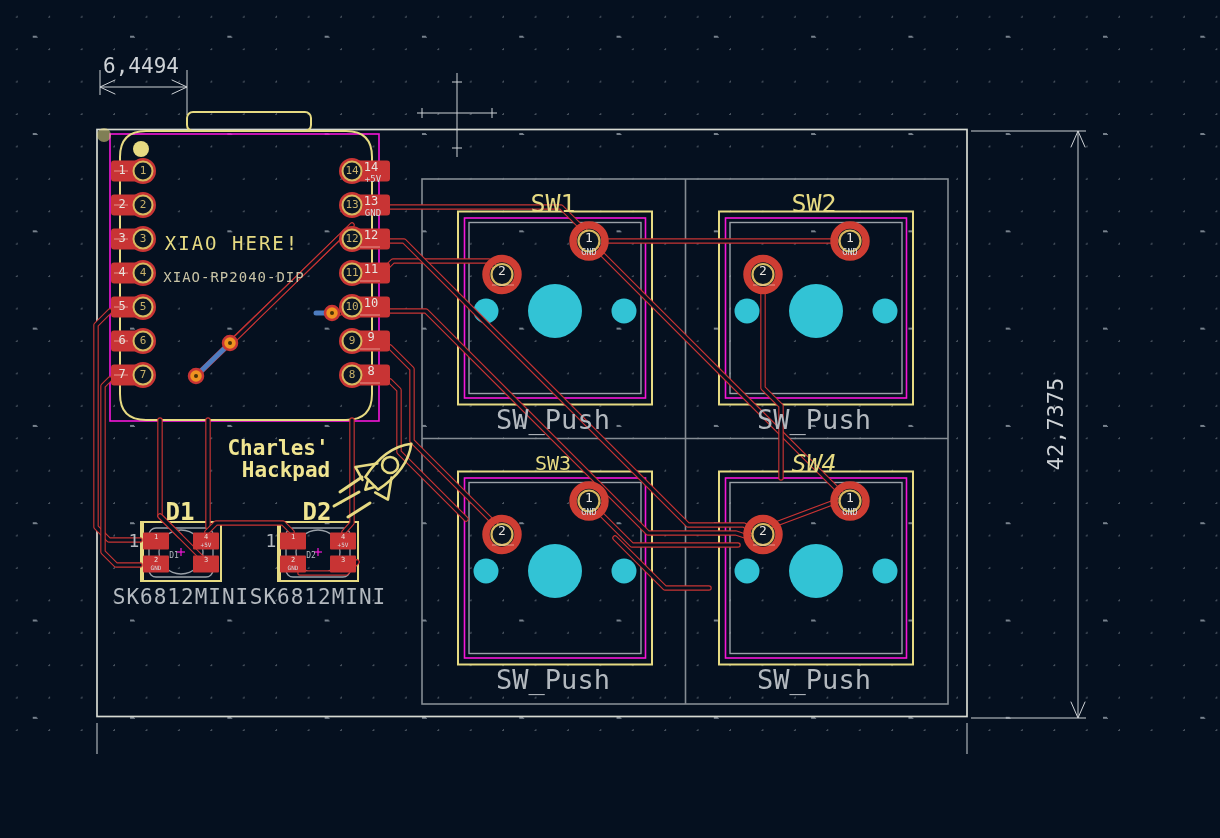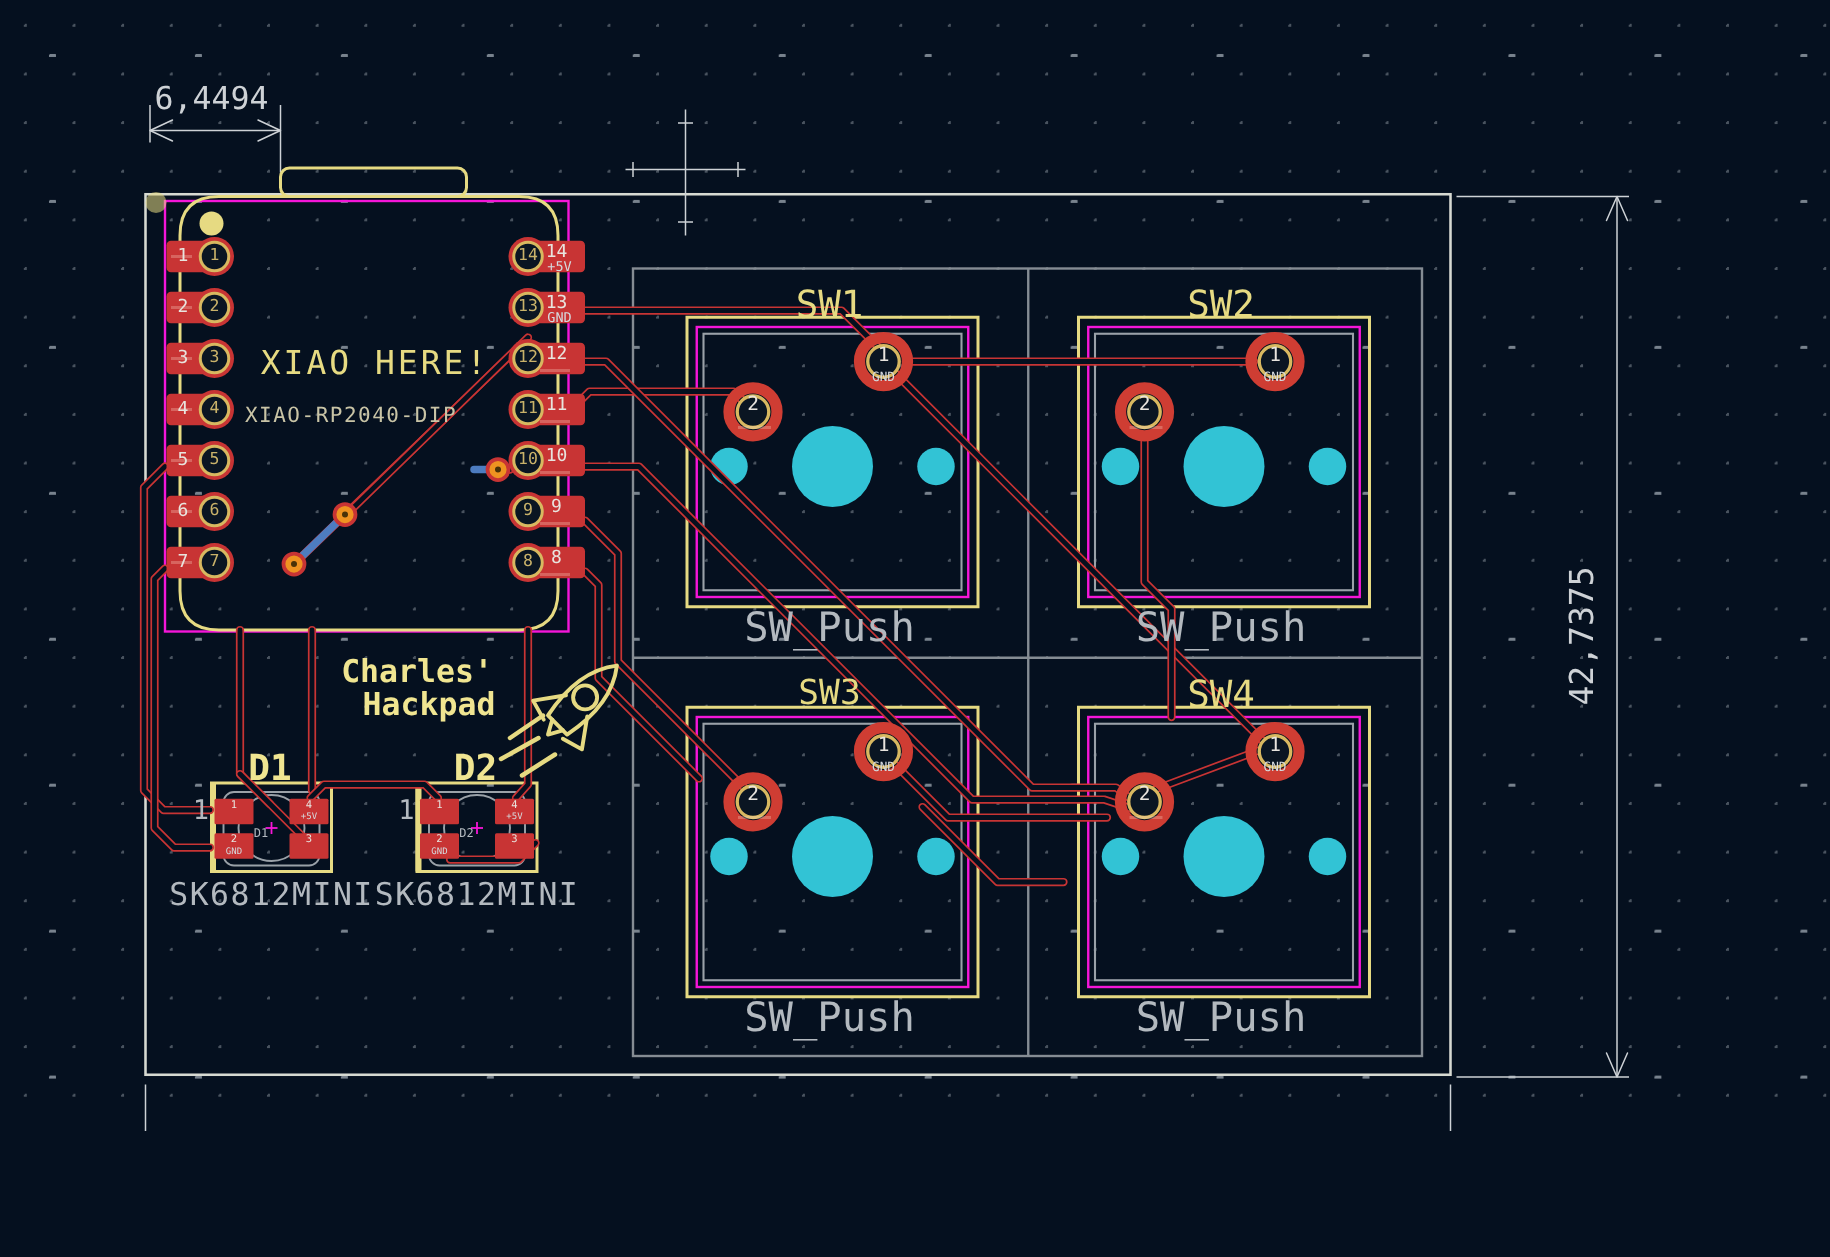--- a/index.html
+++ b/index.html
@@ -238,21 +238,21 @@
       <div class="dash" style="left: 360px; top: 348px; width: 20px;"></div>
       <div class="dash" style="left: 114px; top: 374px; width: 14px;"></div>
       <div class="dash" style="left: 360px; top: 382px; width: 20px;"></div>
       <div class="dash" style="left: 492px; top: 284px; width: 22px;"></div>
       <div class="dash" style="left: 753px; top: 284px; width: 22px;"></div>
       <div class="dash" style="left: 492px; top: 544px; width: 22px;"></div>
       <div class="dash" style="left: 753px; top: 544px; width: 22px;"></div>
       <div class="lbl dim" style="left: 141px; top: 66px; font-size: 21px;">6,4494</div>
       <div class="lbl dim" style="left: 532px; top: 816px; font-size: 22px;">63,5625</div>
       <div class="lbl dim rot" style="left: 1056px; top: 424px; font-size: 22px;">42,7375</div>
-      <div class="lbl silk" style="left: 250px; top: 243px; font-size: 22px; letter-spacing: 2px;">XIAO HERE!</div>
+      <div class="lbl silk" style="left: 232px; top: 243px; font-size: 19px; letter-spacing: 2px;">XIAO HERE!</div>
       <div class="lbl gry" style="left: 234px; top: 277px; font-size: 14px; color: rgb(201, 196, 166); letter-spacing: 1px;">XIAO-RP2040-DIP</div>
       <div class="lbl padnum" style="left: 122px; top: 170px; font-size: 12px;">1</div>
       <div class="lbl holenum" style="left: 143px; top: 170px; font-size: 11px;">1</div>
       <div class="lbl padnum" style="left: 371px; top: 167px; font-size: 12px;">14</div>
       <div class="lbl holenum" style="left: 352px; top: 170px; font-size: 11px;">14</div>
       <div class="lbl netsm" style="left: 373px; top: 179px; font-size: 9px;">+5V</div>
       <div class="lbl padnum" style="left: 122px; top: 204px; font-size: 12px;">2</div>
       <div class="lbl holenum" style="left: 143px; top: 204px; font-size: 11px;">2</div>
       <div class="lbl padnum" style="left: 371px; top: 201px; font-size: 12px;">13</div>
       <div class="lbl holenum" style="left: 352px; top: 204px; font-size: 11px;">13</div>
@@ -280,26 +280,26 @@
       <div class="lbl silk" style="left: 553px; top: 203px; font-size: 25px;">SW1</div>
       <div class="lbl gry" style="left: 553px; top: 419px; font-size: 27px;">SW_Push</div>
       <div class="lbl padnum" style="left: 589px; top: 237px; font-size: 13px;">1</div>
       <div class="lbl netsm" style="left: 589px; top: 252px; font-size: 8.5px;">GND</div>
       <div class="lbl padnum" style="left: 502px; top: 270px; font-size: 13px;">2</div>
       <div class="lbl silk" style="left: 814px; top: 203px; font-size: 25px;">SW2</div>
       <div class="lbl gry" style="left: 814px; top: 419px; font-size: 27px;">SW_Push</div>
       <div class="lbl padnum" style="left: 850px; top: 237px; font-size: 13px;">1</div>
       <div class="lbl netsm" style="left: 850px; top: 252px; font-size: 8.5px;">GND</div>
       <div class="lbl padnum" style="left: 763px; top: 270px; font-size: 13px;">2</div>
-      <div class="lbl silk" style="left: 553px; top: 463px; font-size: 23px;">SW3</div>
+      <div class="lbl silk" style="left: 553px; top: 463px; font-size: 20px;">SW3</div>
       <div class="lbl gry" style="left: 553px; top: 679px; font-size: 27px;">SW_Push</div>
       <div class="lbl padnum" style="left: 589px; top: 497px; font-size: 13px;">1</div>
       <div class="lbl netsm" style="left: 589px; top: 512px; font-size: 8.5px;">GND</div>
       <div class="lbl padnum" style="left: 502px; top: 530px; font-size: 13px;">2</div>
-      <div class="lbl silk" style="left: 814px; top: 463px; font-size: 25px;">SW4</div>
+      <div class="lbl silk" style="left: 814px; top: 463px; font-size: 25px; font-style: italic;">SW4</div>
       <div class="lbl gry" style="left: 814px; top: 679px; font-size: 27px;">SW_Push</div>
       <div class="lbl padnum" style="left: 850px; top: 497px; font-size: 13px;">1</div>
       <div class="lbl netsm" style="left: 850px; top: 512px; font-size: 8.5px;">GND</div>
       <div class="lbl padnum" style="left: 763px; top: 530px; font-size: 13px;">2</div>
       <div class="lbl silkb" style="left: 180px; top: 512px; font-size: 24px;">D1</div>
       <div class="lbl gry" style="left: 181px; top: 597px; font-size: 21px; letter-spacing: 1px;">SK6812MINI</div>
       <div class="lbl gry" style="left: 134px; top: 541px; font-size: 18px;">1</div>
       <div class="lbl gry" style="left: 174px; top: 556px; font-size: 8px;">D1</div>
       <div class="lbl padnum" style="left: 156px; top: 537px; font-size: 7px;">1</div>
       <div class="lbl padnum" style="left: 206px; top: 537px; font-size: 7px;">4</div>

